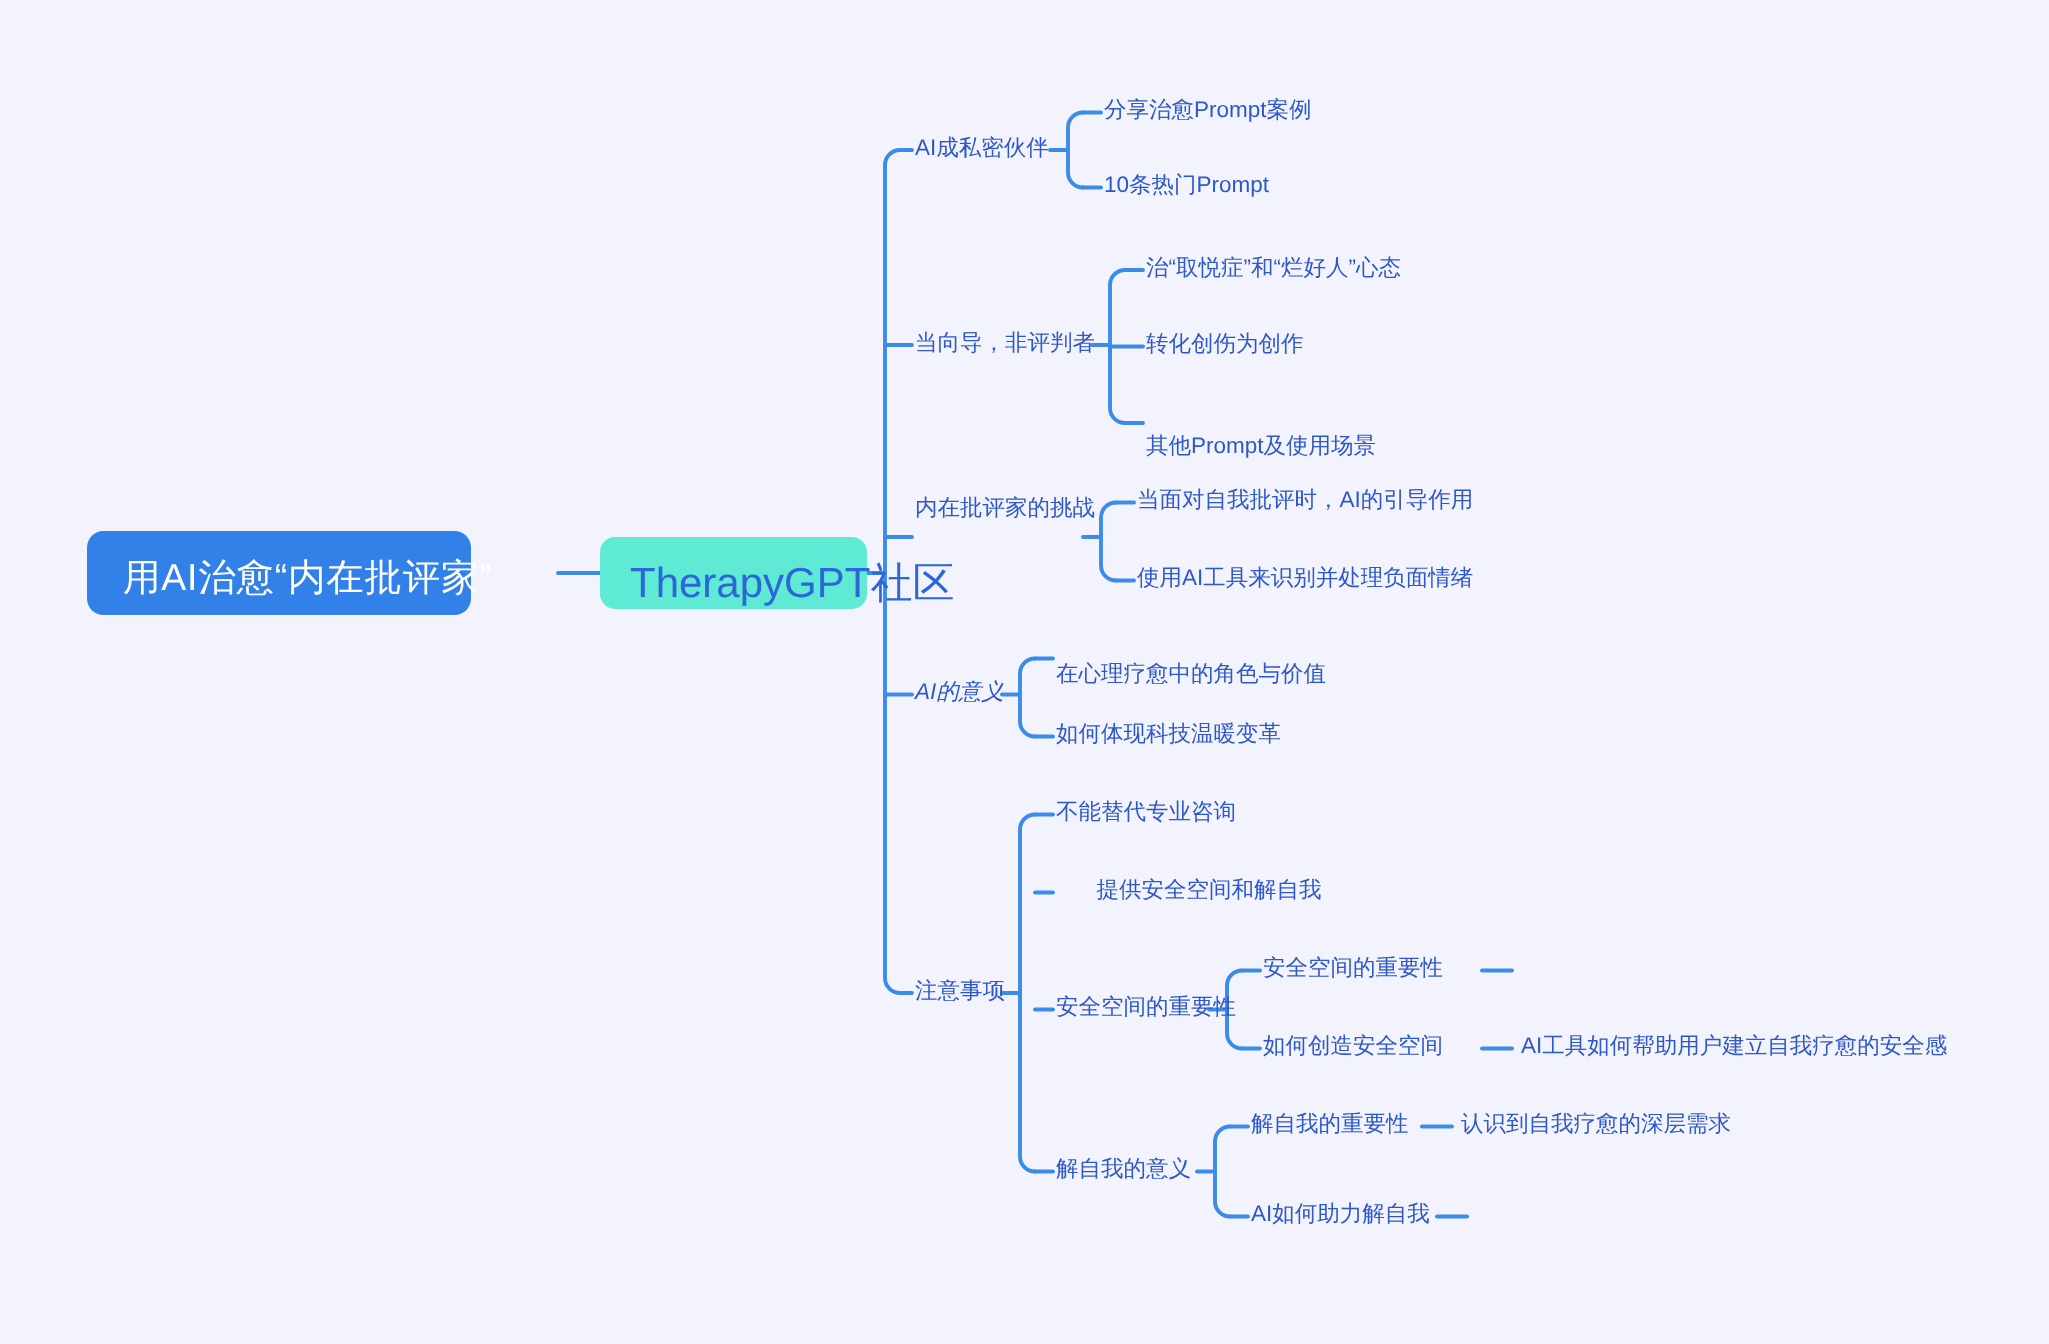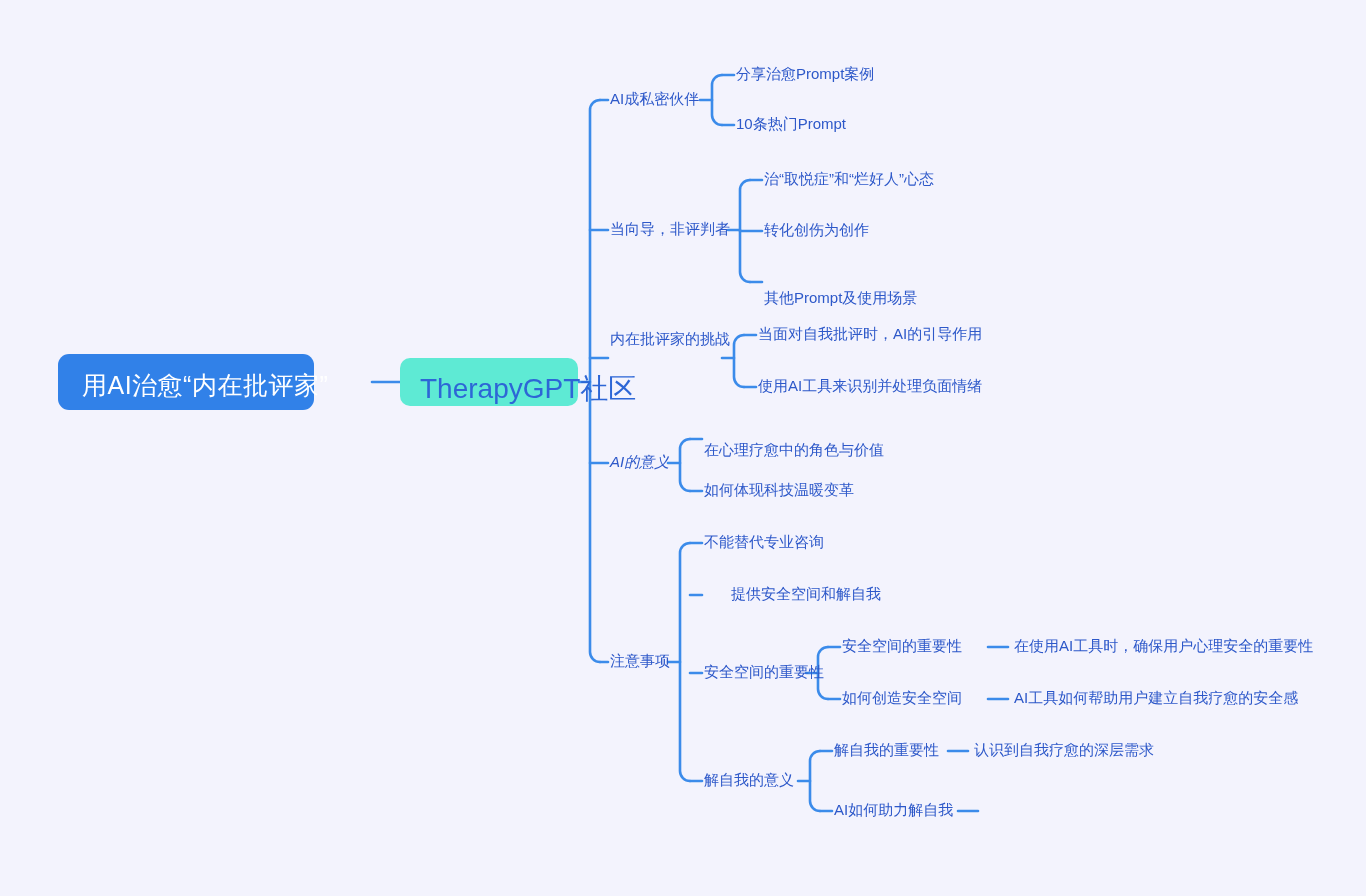--- a/index.html
+++ b/index.html
@@ -171,21 +171,20 @@
 
   <div class="node lv3-node" style="left:704px; top:440px;">在心理疗愈中的角色与价值</div>
   <div class="node lv3-node" style="left:704px; top:480px;">如何体现科技温暖变革</div>
 
   <div class="node lv3-node" style="left:704px; top:532px;">不能替代专业咨询</div>
   <div class="node lv3-node" style="left:704px; top:584px;margin-left:27px;">提供安全空间和解自我</div>
   <div class="node lv3-node" style="left:704px; top:662px;">安全空间的重要性</div>
   <div class="node lv3-node" style="left:704px; top:770px;">解自我的意义</div>
 
   <div class="node lv4-node" style="left:842px; top:636px;">安全空间的重要性</div>
-  <div class="node lv5-node" style="left:1014px; top:636px;">在使用AI工具时，确保用户心理安全的重要性</div>
 
   <div class="node lv4-node" style="left:842px; top:688px;">如何创造安全空间</div>
   <div class="node lv5-node" style="left:1014px; top:688px;">AI工具如何帮助用户建立自我疗愈的安全感</div>
 
   <div class="node lv4-node" style="left:834px; top:740px;">解自我的重要性</div>
   <div class="node lv5-node" style="left:974px; top:740px;">认识到自我疗愈的深层需求</div>
 
   <div class="node lv4-node" style="left:834px; top:800px;">AI如何助力解自我</div>
 
 </div>

